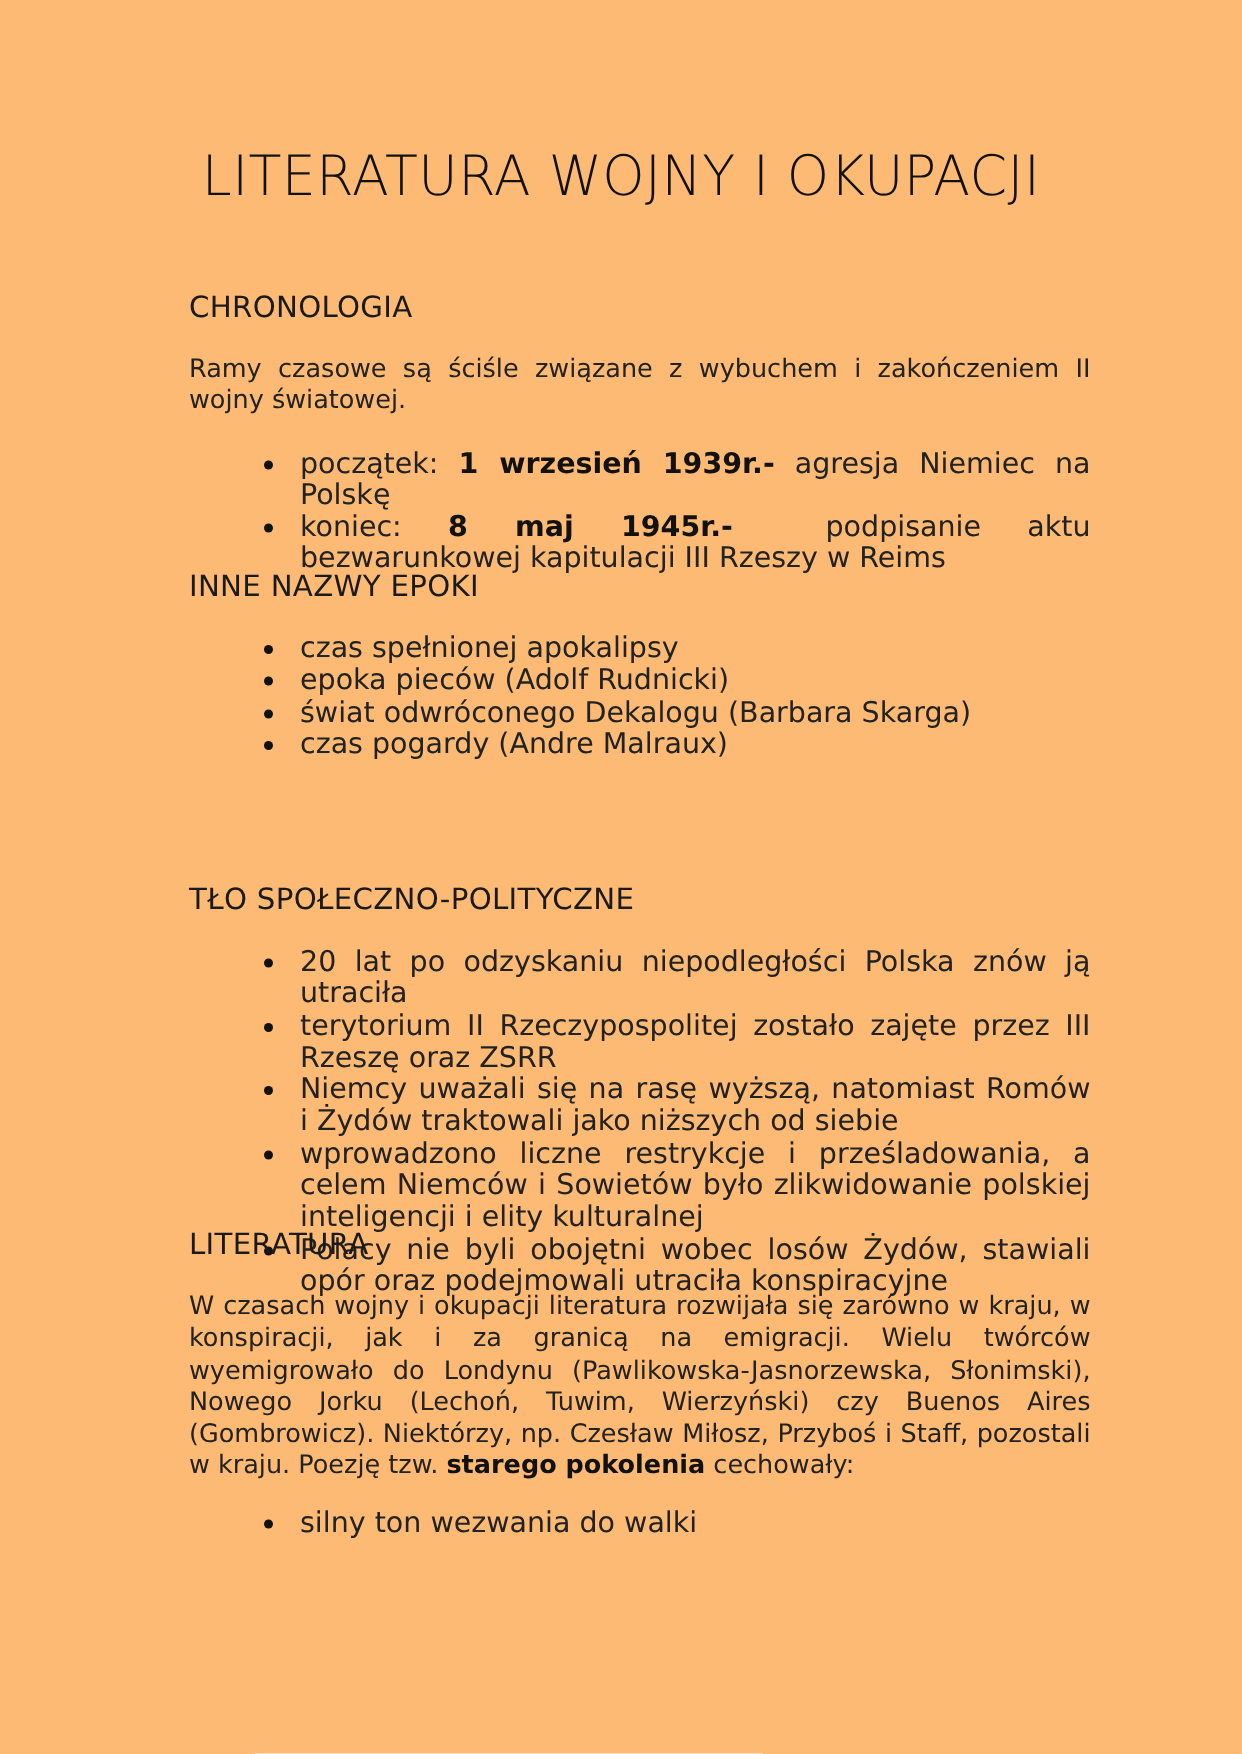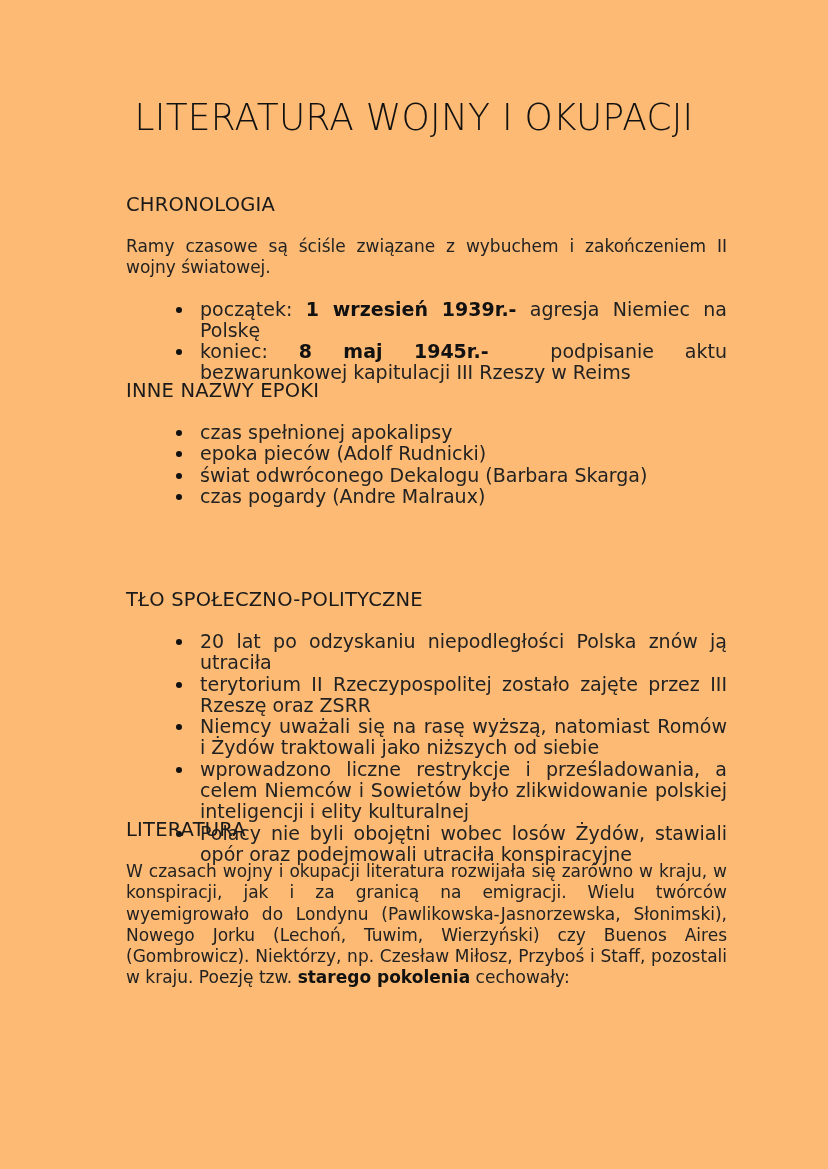--- a/index.html
+++ b/index.html
@@ -131,16 +131,19 @@
         <li>terytorium II Rzeczypospolitej zostało zajęte przez III Rzeszę oraz ZSRR</li>
         <li>Niemcy uważali się na rasę wyższą, natomiast Romów i Żydów traktowali jako niższych od siebie</li>
         <li>wprowadzono liczne restrykcje i prześladowania, a celem Niemców i Sowietów było zlikwidowanie polskiej inteligencji i elity kulturalnej</li>
         <li>Polacy nie byli obojętni wobec losów Żydów, stawiali opór oraz podejmowali utraciła konspiracyjne</li>
       </ul>
     </section>
 
     <section id="sec-lit">
       <h2 class="section-heading">LITERATURA</h2>
       <p class="para"><span>W czasach wojny i okupacji literatura rozwijała się zarówno w kraju, w konspiracji, jak i za granicą na emigracji. Wielu twórców wyemigrowało do Londynu (Pawlikowska-Jasnorzewska, Słonimski), Nowego Jorku (Lechoń, Tuwim, Wierzyński) czy Buenos Aires (Gombrowicz). Niektórzy, np. Czesław Miłosz, Przyboś i Staff, pozostali w kraju. Poezję tzw. </span><span class="b">starego pokolenia</span><span> cechowały:</span></p>
+      <ul class="bullets">
+        <li>silny ton wezwania do walki</li>
+      </ul>
     </section>
 
   </div>
 </div>
 
 </body></html>

